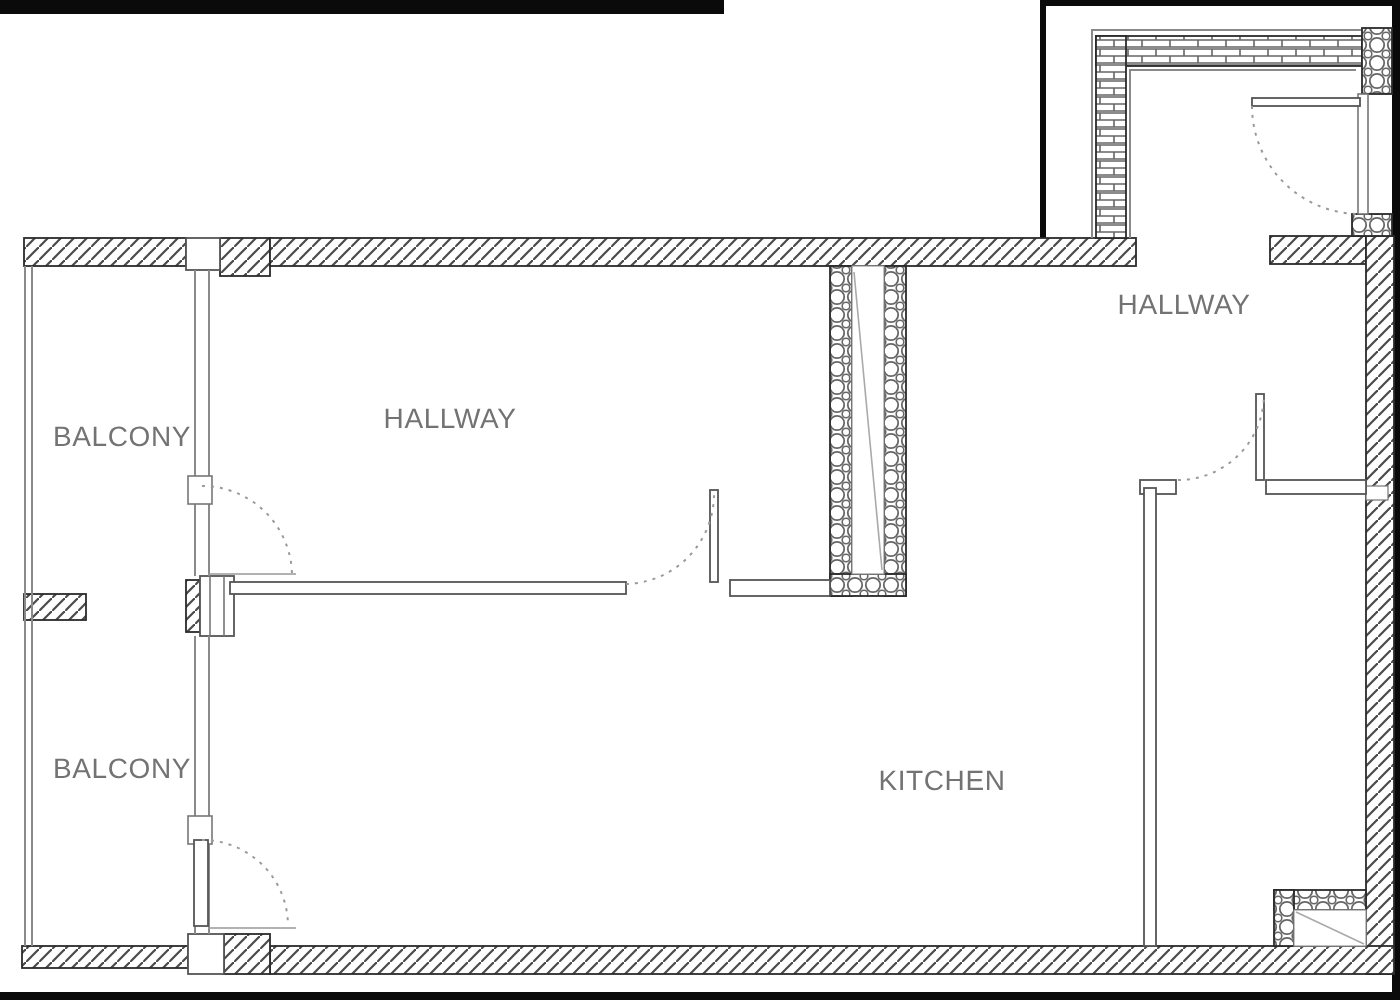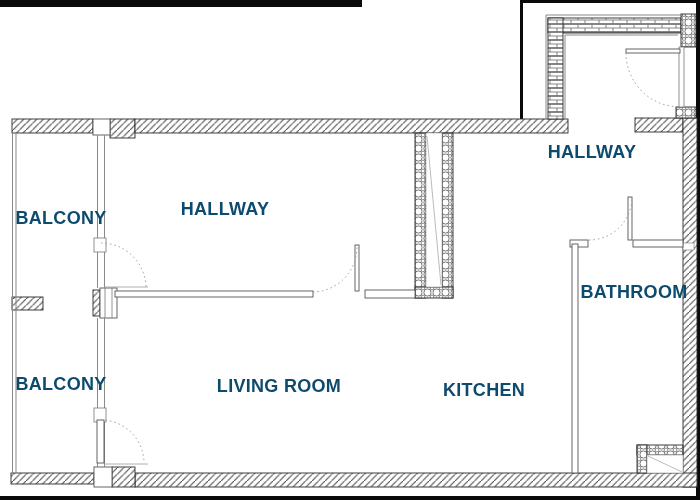--- a/index.html
+++ b/index.html
@@ -1,20 +1,20 @@
 <!DOCTYPE html>
 <html><head>
 <meta charset="utf-8">
 <style>
   html,body{margin:0;padding:0;background:#fff;}
   .plan{position:relative;width:700px;height:500px;background:#fff;overflow:hidden;
         font-family:"Liberation Sans",sans-serif;}
   .plan svg{position:absolute;left:0;top:0;}
   .room-label{position:absolute;transform:translate(-50%,-50%);
-      font-weight:700;font-size:18px;letter-spacing:.3px;color:#0c4a6e;white-space:nowrap;}
+      font-weight:400;font-size:14px;letter-spacing:.3px;color:#737373;white-space:nowrap;}
 </style>
 </head>
 <body>
 
 <div class="plan">
 
 <svg width="700" height="500" viewBox="0 0 700 500">
   <defs>
     <pattern id="hatch" width="6.5" height="6.5" patternUnits="userSpaceOnUse">
       <rect width="6.5" height="6.5" fill="#fff"></rect>
@@ -145,17 +145,15 @@
     <rect x="97" y="420" width="7" height="43" fill="#fff" stroke="#555" stroke-width="0.9"></rect>
     <path d="M101 420 A43 43 0 0 1 144 463" fill="none" stroke="#9a9a9a" stroke-width="1" stroke-dasharray="1.5 3"></path>
     <line x1="104" y1="464" x2="148" y2="464" stroke="#999" stroke-width="0.8"></line>
   </g>
 </svg>
 
 <div class="room-label" style="left:61px;  top:218px;">BALCONY</div>
 <div class="room-label" style="left:225px; top:209px;">HALLWAY</div>
 <div class="room-label" style="left:592px; top:152px;">HALLWAY</div>
 <div class="room-label" style="left:61px;  top:384px;">BALCONY</div>
-<div class="room-label" style="left:279px; top:386px;">LIVING ROOM</div>
-<div class="room-label" style="left:484px; top:390px;">KITCHEN</div>
-<div class="room-label" style="left:634px; top:292px;">BATHROOM</div>
+<div class="room-label" style="left:471px; top:390px;">KITCHEN</div>
 
 </div>
 
 </body></html>

